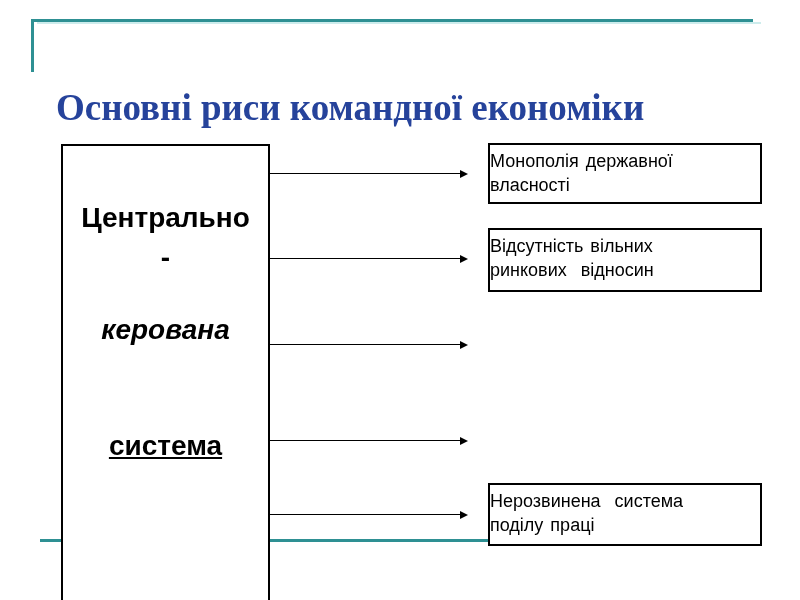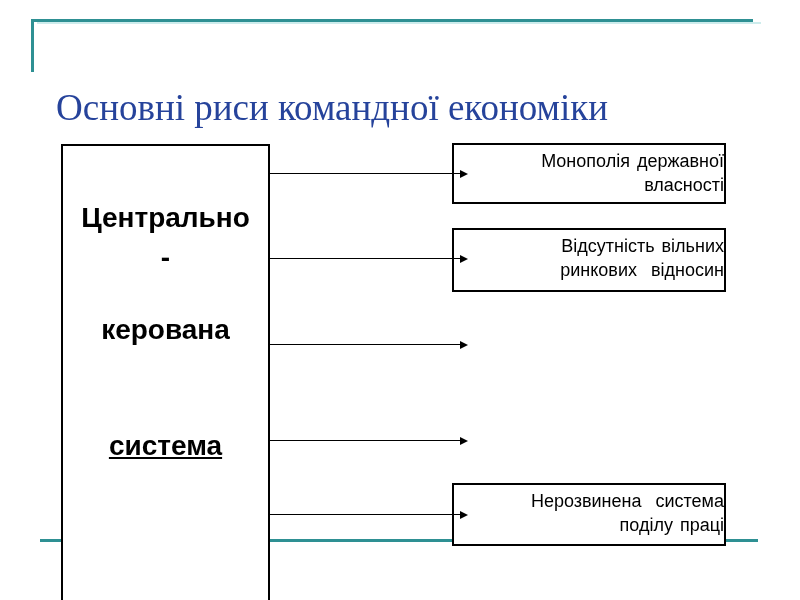--- a/index.html
+++ b/index.html
@@ -15,46 +15,46 @@
 
   
   .rule{position:absolute;background:var(--accent_teal);}
   .rule-top{left:31px;top:19px;width:722px;height:3px;}
   .rule-top-light{left:37px;top:22px;width:724px;height:2px;background:var(--accent_teal_light);}
   .rule-left{left:31px;top:19px;width:3px;height:53px;}
   .rule-bottom{left:40px;top:539px;width:718px;height:3px;z-index:1;}
 
   
   .title{position:absolute;left:56px;top:88px;width:720px;
-         font-family:"Liberation Serif",serif;font-weight:400;
+         font-family:"Liberation Serif",serif;font-weight:700;
          font-size:37px;line-height:40px;color:var(--title_color);
          letter-spacing:0px;white-space:nowrap;}
 
   
   .central-box{position:absolute;left:61px;top:144px;width:209px;height:481px;
                border:2px solid var(--box_border);background:#ffffff;z-index:2;}
   .central-box span{position:absolute;left:0;right:0;text-align:center;
                     font-weight:bold;font-size:28px;line-height:32px;color:#000;}
   .lbl1{top:56px;}
   .lbl2{top:96px;}
-  .lbl3{top:168px;}
+  .lbl3{top:168px;font-style:italic;}
   .lbl4{top:284px;text-decoration:underline;}
 
   
   .connector{position:absolute;left:270px;width:190px;height:0;
              border-top:1px solid #000;z-index:3;}
   .conn1{top:173px;} .conn2{top:258px;} .conn3{top:344px;} .conn4{top:440px;} .conn5{top:514px;}
   .arrow-head{position:absolute;right:-8px;top:-4px;width:0;height:0;
               border-left:8px solid #000;border-top:4px solid transparent;
               border-bottom:4px solid transparent;}
 
   
-  .feature-box{position:absolute;left:452px;width:274px;
+  .feature-box{position:absolute;left:488px;width:274px;
                border:2px solid var(--box_border);background:#ffffff;z-index:2;
-               display:flex;flex-direction:column;align-items:flex-end;
+               display:flex;flex-direction:column;align-items:flex-start;
                padding-top:4px;}
   .feature-box span{display:block;text-align:center;font-size:18px;line-height:24px;
                     color:#000;white-space:pre-wrap;word-spacing:2px;}
   .fb1{top:143px;height:61px;}
   .fb2{top:228px;height:64px;}
   .fb3{top:313px;height:64px;}
   .fb4{top:397px;height:65px;}
   .fb5{top:483px;height:63px;}
 </style>
 </head>

